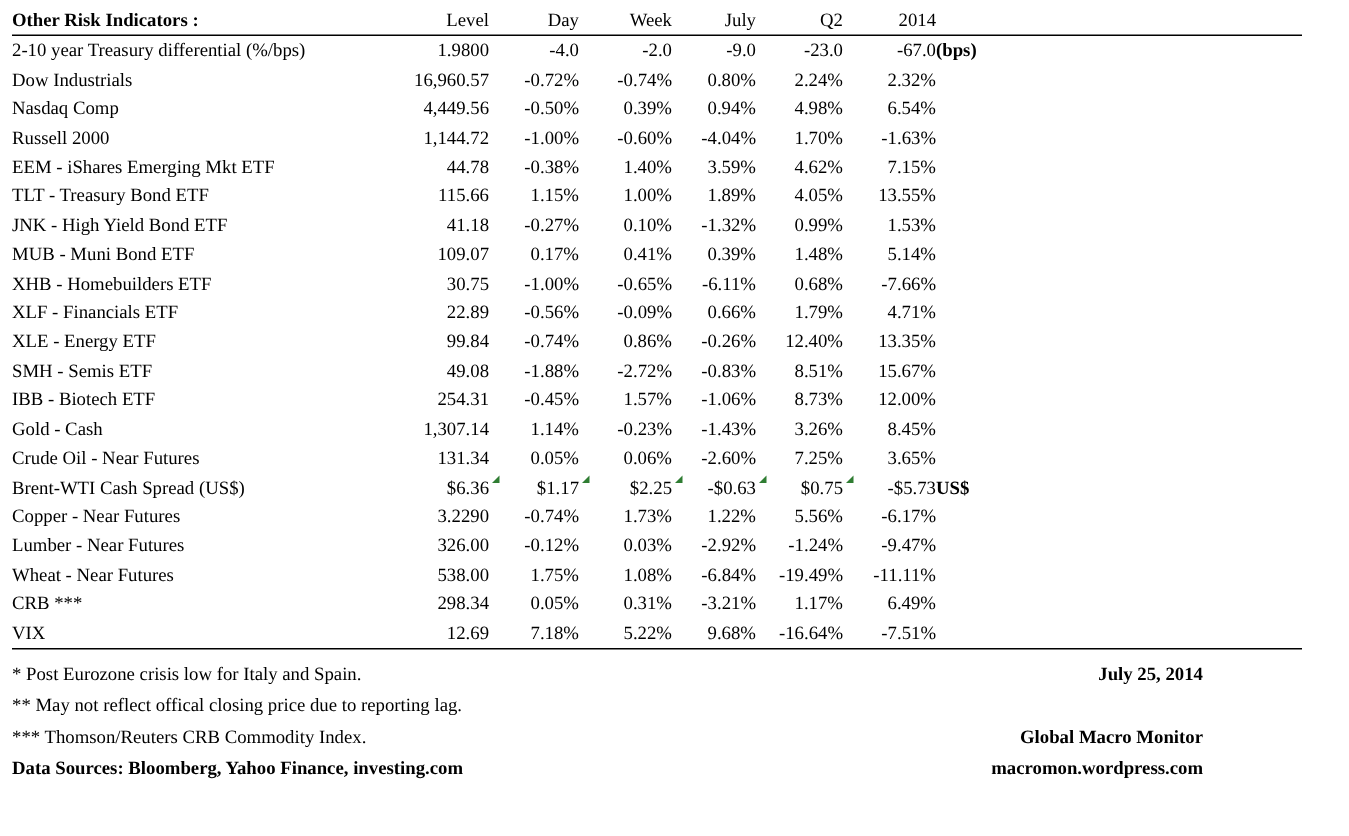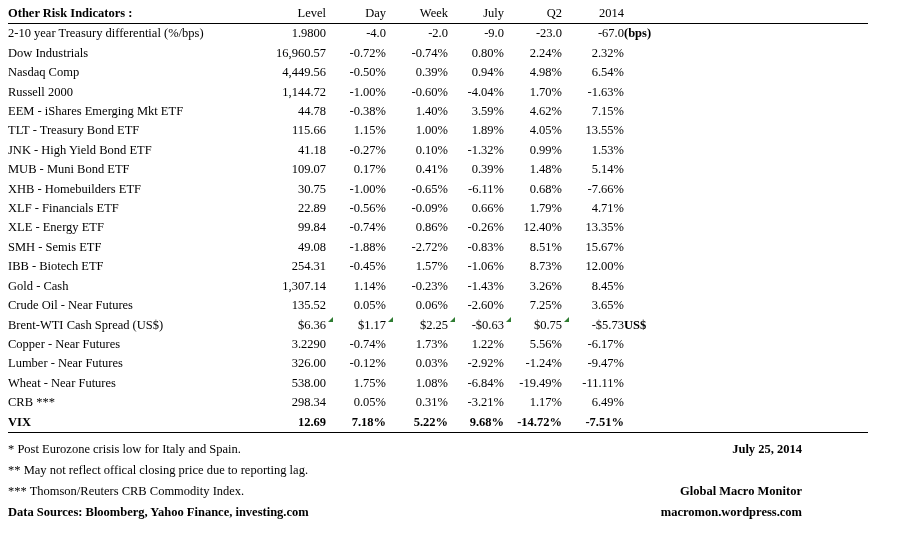--- a/index.html
+++ b/index.html
@@ -74,21 +74,21 @@
   td.num {
     text-align: right;
     padding-right: 8px;
     position: relative;
   }
   td.note {
     text-align: left;
     padding-left: 10px;
     font-weight: bold;
   }
-  tr.bold td { font-weight: bold; }
+  tr.bold td { font-weight: normal; }
   tr.lastrow td { border-bottom: 1.4px solid #000; }
 
   
   .tri {
     position: absolute;
     top: 1px;
     left: 2px;
     width: 0;
     height: 0;
     border-left: 5px solid transparent;
@@ -284,21 +284,21 @@
           <td class="level"><span>1,307.14</span></td>
           <td class="num"><span>1.14%</span></td>
           <td class="num"><span>-0.23%</span></td>
           <td class="num"><span>-1.43%</span></td>
           <td class="num"><span>3.26%</span></td>
           <td class="num"><span>8.45%</span></td>
           <td class="note"></td>
         </tr>
         <tr>
           <td class="label">Crude Oil - Near Futures</td>
-          <td class="level"><span>135.52</span></td>
+          <td class="level"><span>131.34</span></td>
           <td class="num"><span>0.05%</span></td>
           <td class="num"><span>0.06%</span></td>
           <td class="num"><span>-2.60%</span></td>
           <td class="num"><span>7.25%</span></td>
           <td class="num"><span>3.65%</span></td>
           <td class="note"></td>
         </tr>
         <tr>
           <td class="label">Brent-WTI Cash Spread (US$)</td>
           <td class="level"><span>$6.36</span></td>
@@ -348,21 +348,21 @@
           <td class="num"><span>1.17%</span></td>
           <td class="num"><span>6.49%</span></td>
           <td class="note"></td>
         </tr>
         <tr class="bold lastrow">
           <td class="label">VIX</td>
           <td class="level"><span>12.69</span></td>
           <td class="num"><span>7.18%</span></td>
           <td class="num"><span>5.22%</span></td>
           <td class="num"><span>9.68%</span></td>
-          <td class="num"><span>-14.72%</span></td>
+          <td class="num"><span>-16.64%</span></td>
           <td class="num"><span>-7.51%</span></td>
           <td class="note"></td>
         </tr>
       </tbody>
   </table>
 
   <div class="footer clearfix">
     <div class="left">
       <div class="line">*   Post Eurozone crisis low for Italy and Spain.</div>
       <div class="line">** May not reflect offical closing price due to reporting lag.</div>

